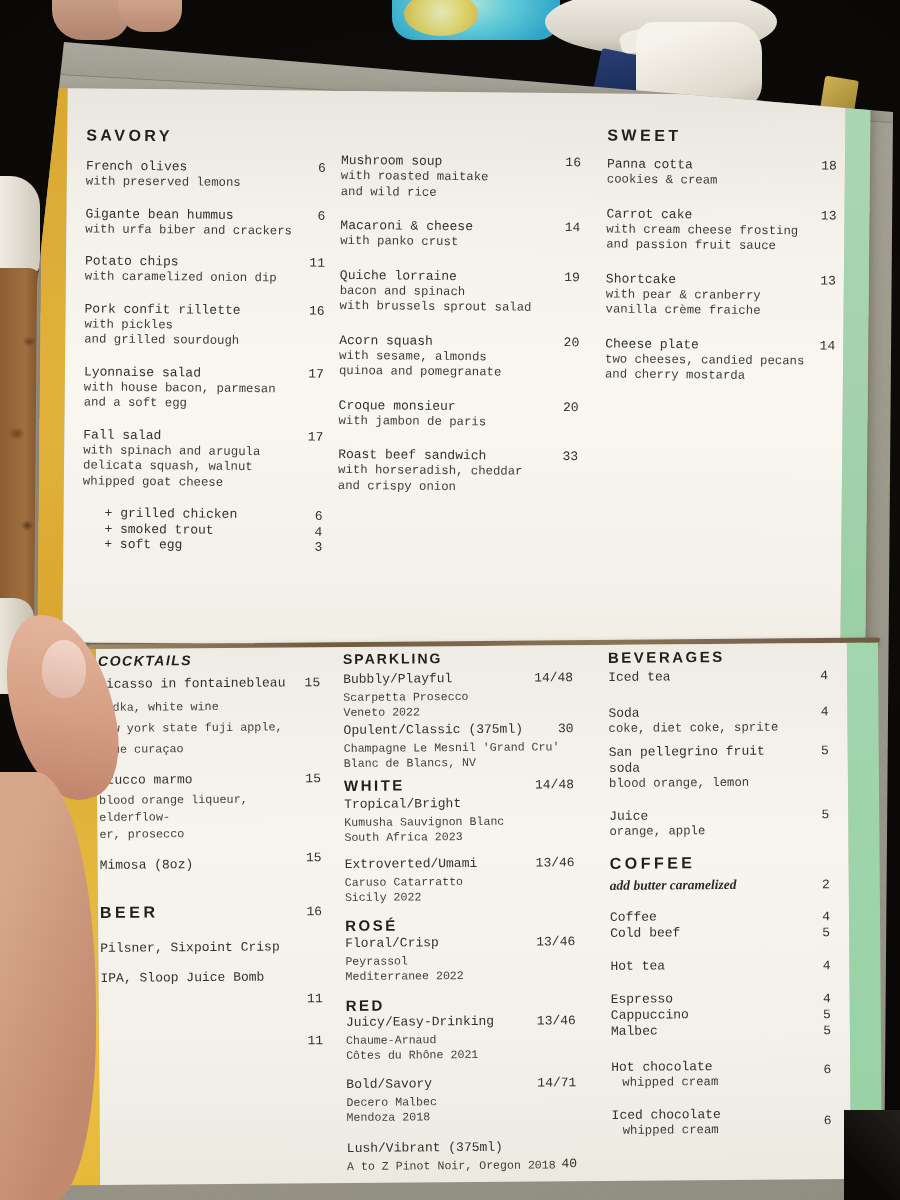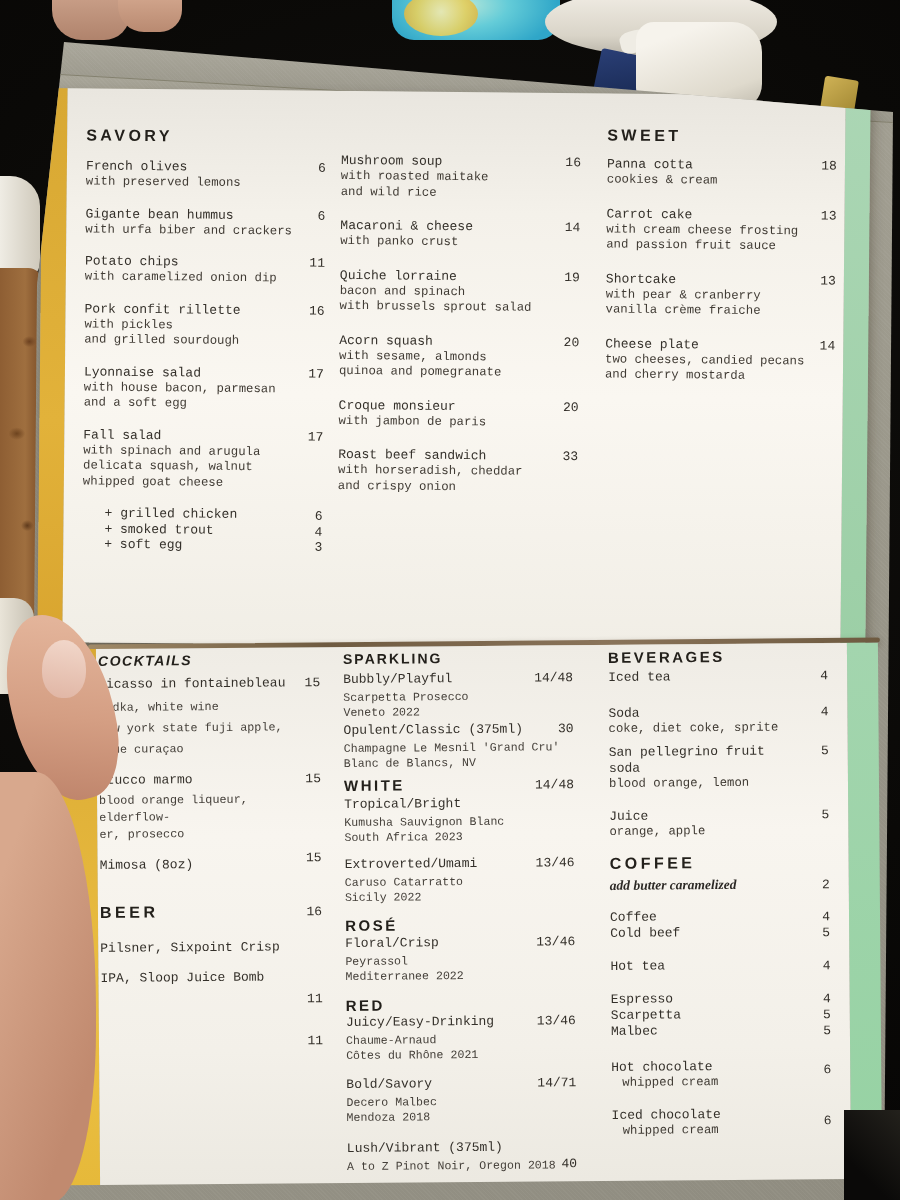--- a/index.html
+++ b/index.html
@@ -383,21 +383,21 @@
               <span>Hot tea</span>
               <span class="pr">4</span>
             </div>
           </div>
           <div style="margin-top:17px;">
             <div class="row">
               <span>Espresso</span>
               <span class="pr">4</span>
             </div>
             <div class="row">
-              <span>Scarpetta</span>
+              <span>Cappuccino</span>
               <span class="pr">5</span>
             </div>
             <div class="row">
               <span>Malbec</span>
               <span class="pr">5</span>
             </div>
           </div>
 
           <div class="it" style="margin-top:20px;margin-bottom:0;">
             <span class="nm">Hot chocolate</span>

